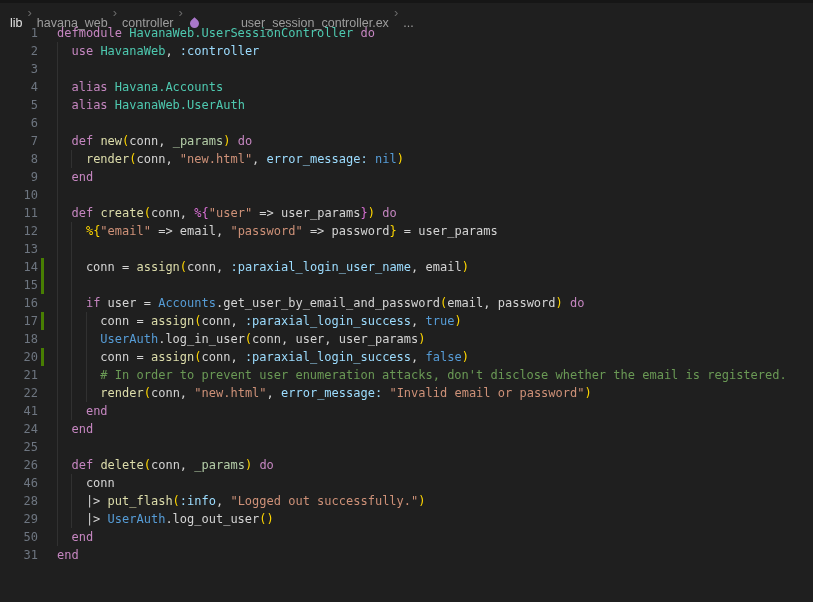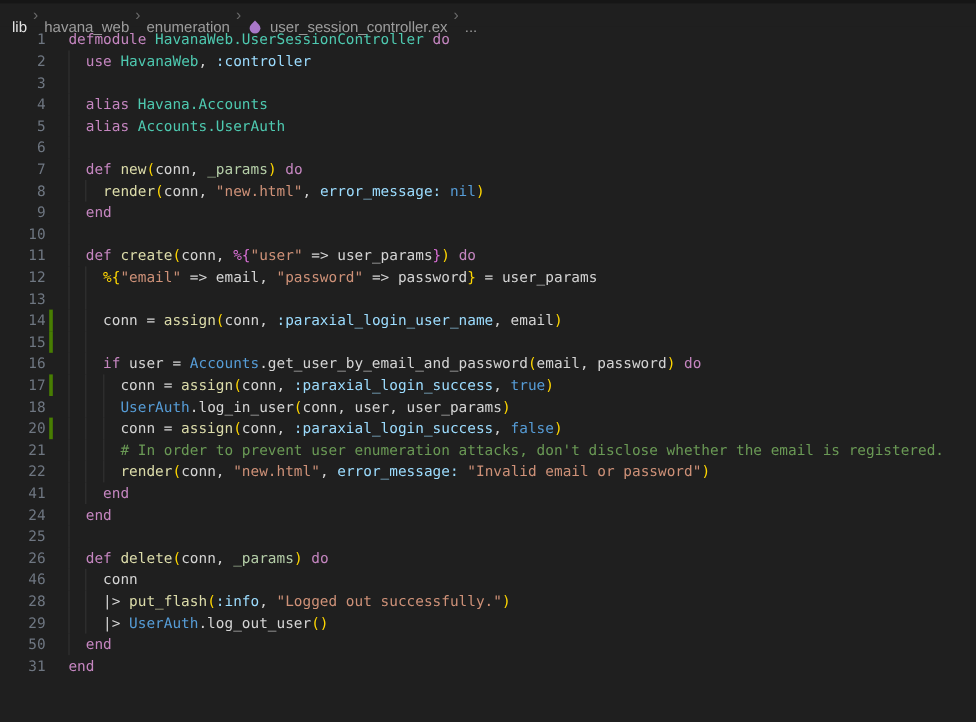--- a/index.html
+++ b/index.html
@@ -12,21 +12,21 @@
   .breadcrumb{
     height:19px;display:flex;align-items:center;
     padding-left:10px;
     font-family:"Liberation Sans",sans-serif;
     font-size:12.5px;color:#9d9d9d;
     background:#1f1f1f;
   }
   .bc-item{cursor:pointer;margin-top:21px;}
   .bc-first{color:#e4e4e4;}
   .bc-sep{color:#6a6a6a;margin:0 5px;font-size:13px;line-height:1;}
-  .bc-file{display:inline-flex;align-items:center;}
+  .bc-file{display:inline-flex;align-items:center;gap:34px;}
   .drop{
     display:inline-block;width:9px;height:9px;
     background:#a977c9;
     border-radius:0 50% 50% 50%;
     transform:rotate(45deg);
     margin:0 8px 0 2px;
   }
   .editor{padding-top:2px;font-size:12px;line-height:18px;}
   .line{display:flex;height:18px;position:relative;white-space:pre;}
   .ln{
@@ -48,36 +48,36 @@
 </head>
 <body>
 
 <div class="top-edge"></div>
 
 <div class="breadcrumb">
   <span class="bc-item bc-first">lib</span>
   <span class="bc-sep">›</span>
   <span class="bc-item">havana_web</span>
   <span class="bc-sep">›</span>
-  <span class="bc-item">enumeration</span>
+  <span class="bc-item">controller</span>
   <span class="bc-sep">›</span>
   <span class="bc-item bc-file">
     <span class="drop"></span>
     <span>user_session_controller.ex</span>
   </span>
   <span class="bc-sep">›</span>
   <span class="bc-item">...</span>
 </div>
 
 <div class="editor" id="editor">
     <div class="line"><span class="ln">1</span><span class="code"><span style="color: rgb(197, 134, 192);">defmodule </span><span style="color: rgb(78, 201, 176);">HavanaWeb.UserSessionController</span><span style="color: rgb(212, 212, 212);"> </span><span style="color: rgb(197, 134, 192);">do</span></span></div>
     <div class="line"><span class="ln">2</span><span class="code"><span class="guide" style="left: 0px;"></span><span style="color: rgb(212, 212, 212);">  </span><span style="color: rgb(197, 134, 192);">use</span><span style="color: rgb(212, 212, 212);"> </span><span style="color: rgb(78, 201, 176);">HavanaWeb</span><span style="color: rgb(212, 212, 212);">, </span><span style="color: rgb(156, 220, 254);">:controller</span></span></div>
     <div class="line"><span class="ln">3</span><span class="code"><span class="guide" style="left: 0px;"></span></span></div>
     <div class="line"><span class="ln">4</span><span class="code"><span class="guide" style="left: 0px;"></span><span style="color: rgb(212, 212, 212);">  </span><span style="color: rgb(197, 134, 192);">alias</span><span style="color: rgb(212, 212, 212);"> </span><span style="color: rgb(78, 201, 176);">Havana.Accounts</span></span></div>
-    <div class="line"><span class="ln">5</span><span class="code"><span class="guide" style="left: 0px;"></span><span style="color: rgb(212, 212, 212);">  </span><span style="color: rgb(197, 134, 192);">alias</span><span style="color: rgb(212, 212, 212);"> </span><span style="color: rgb(78, 201, 176);">Accounts.UserAuth</span></span></div>
+    <div class="line"><span class="ln">5</span><span class="code"><span class="guide" style="left: 0px;"></span><span style="color: rgb(212, 212, 212);">  </span><span style="color: rgb(197, 134, 192);">alias</span><span style="color: rgb(212, 212, 212);"> </span><span style="color: rgb(78, 201, 176);">HavanaWeb.UserAuth</span></span></div>
     <div class="line"><span class="ln">6</span><span class="code"><span class="guide" style="left: 0px;"></span></span></div>
     <div class="line"><span class="ln">7</span><span class="code"><span class="guide" style="left: 0px;"></span><span style="color: rgb(212, 212, 212);">  </span><span style="color: rgb(197, 134, 192);">def</span><span style="color: rgb(212, 212, 212);"> </span><span style="color: rgb(220, 220, 170);">new</span><span style="color: rgb(255, 215, 0);">(</span><span style="color: rgb(212, 212, 212);">conn, </span><span style="color: rgb(181, 206, 168);">_params</span><span style="color: rgb(255, 215, 0);">)</span><span style="color: rgb(212, 212, 212);"> </span><span style="color: rgb(197, 134, 192);">do</span></span></div>
     <div class="line"><span class="ln">8</span><span class="code"><span class="guide" style="left: 0px;"></span><span class="guide" style="left: 14.45px;"></span><span style="color: rgb(212, 212, 212);">    </span><span style="color: rgb(220, 220, 170);">render</span><span style="color: rgb(255, 215, 0);">(</span><span style="color: rgb(212, 212, 212);">conn, </span><span style="color: rgb(206, 145, 120);">"new.html"</span><span style="color: rgb(212, 212, 212);">, </span><span style="color: rgb(156, 220, 254);">error_message:</span><span style="color: rgb(212, 212, 212);"> </span><span style="color: rgb(86, 156, 214);">nil</span><span style="color: rgb(255, 215, 0);">)</span></span></div>
     <div class="line"><span class="ln">9</span><span class="code"><span class="guide" style="left: 0px;"></span><span style="color: rgb(212, 212, 212);">  </span><span style="color: rgb(197, 134, 192);">end</span></span></div>
     <div class="line"><span class="ln">10</span><span class="code"><span class="guide" style="left: 0px;"></span></span></div>
     <div class="line"><span class="ln">11</span><span class="code"><span class="guide" style="left: 0px;"></span><span style="color: rgb(212, 212, 212);">  </span><span style="color: rgb(197, 134, 192);">def</span><span style="color: rgb(212, 212, 212);"> </span><span style="color: rgb(220, 220, 170);">create</span><span style="color: rgb(255, 215, 0);">(</span><span style="color: rgb(212, 212, 212);">conn, </span><span style="color: rgb(218, 112, 214);">%{</span><span style="color: rgb(206, 145, 120);">"user"</span><span style="color: rgb(212, 212, 212);"> =&gt; user_params</span><span style="color: rgb(218, 112, 214);">}</span><span style="color: rgb(255, 215, 0);">)</span><span style="color: rgb(212, 212, 212);"> </span><span style="color: rgb(197, 134, 192);">do</span></span></div>
     <div class="line"><span class="ln">12</span><span class="code"><span class="guide" style="left: 0px;"></span><span class="guide" style="left: 14.45px;"></span><span style="color: rgb(212, 212, 212);">    </span><span style="color: rgb(255, 215, 0);">%{</span><span style="color: rgb(206, 145, 120);">"email"</span><span style="color: rgb(212, 212, 212);"> =&gt; email, </span><span style="color: rgb(206, 145, 120);">"password"</span><span style="color: rgb(212, 212, 212);"> =&gt; password</span><span style="color: rgb(255, 215, 0);">}</span><span style="color: rgb(212, 212, 212);"> = user_params</span></span></div>
     <div class="line"><span class="ln">13</span><span class="code"><span class="guide" style="left: 0px;"></span><span class="guide" style="left: 14.45px;"></span></span></div>
     <div class="line"><span class="ln">14</span><span class="git"></span><span class="code"><span class="guide" style="left: 0px;"></span><span class="guide" style="left: 14.45px;"></span><span style="color: rgb(212, 212, 212);">    conn = </span><span style="color: rgb(220, 220, 170);">assign</span><span style="color: rgb(255, 215, 0);">(</span><span style="color: rgb(212, 212, 212);">conn, </span><span style="color: rgb(156, 220, 254);">:paraxial_login_user_name</span><span style="color: rgb(212, 212, 212);">, email</span><span style="color: rgb(255, 215, 0);">)</span></span></div>
     <div class="line"><span class="ln">15</span><span class="git"></span><span class="code"><span class="guide" style="left: 0px;"></span><span class="guide" style="left: 14.45px;"></span></span></div>

